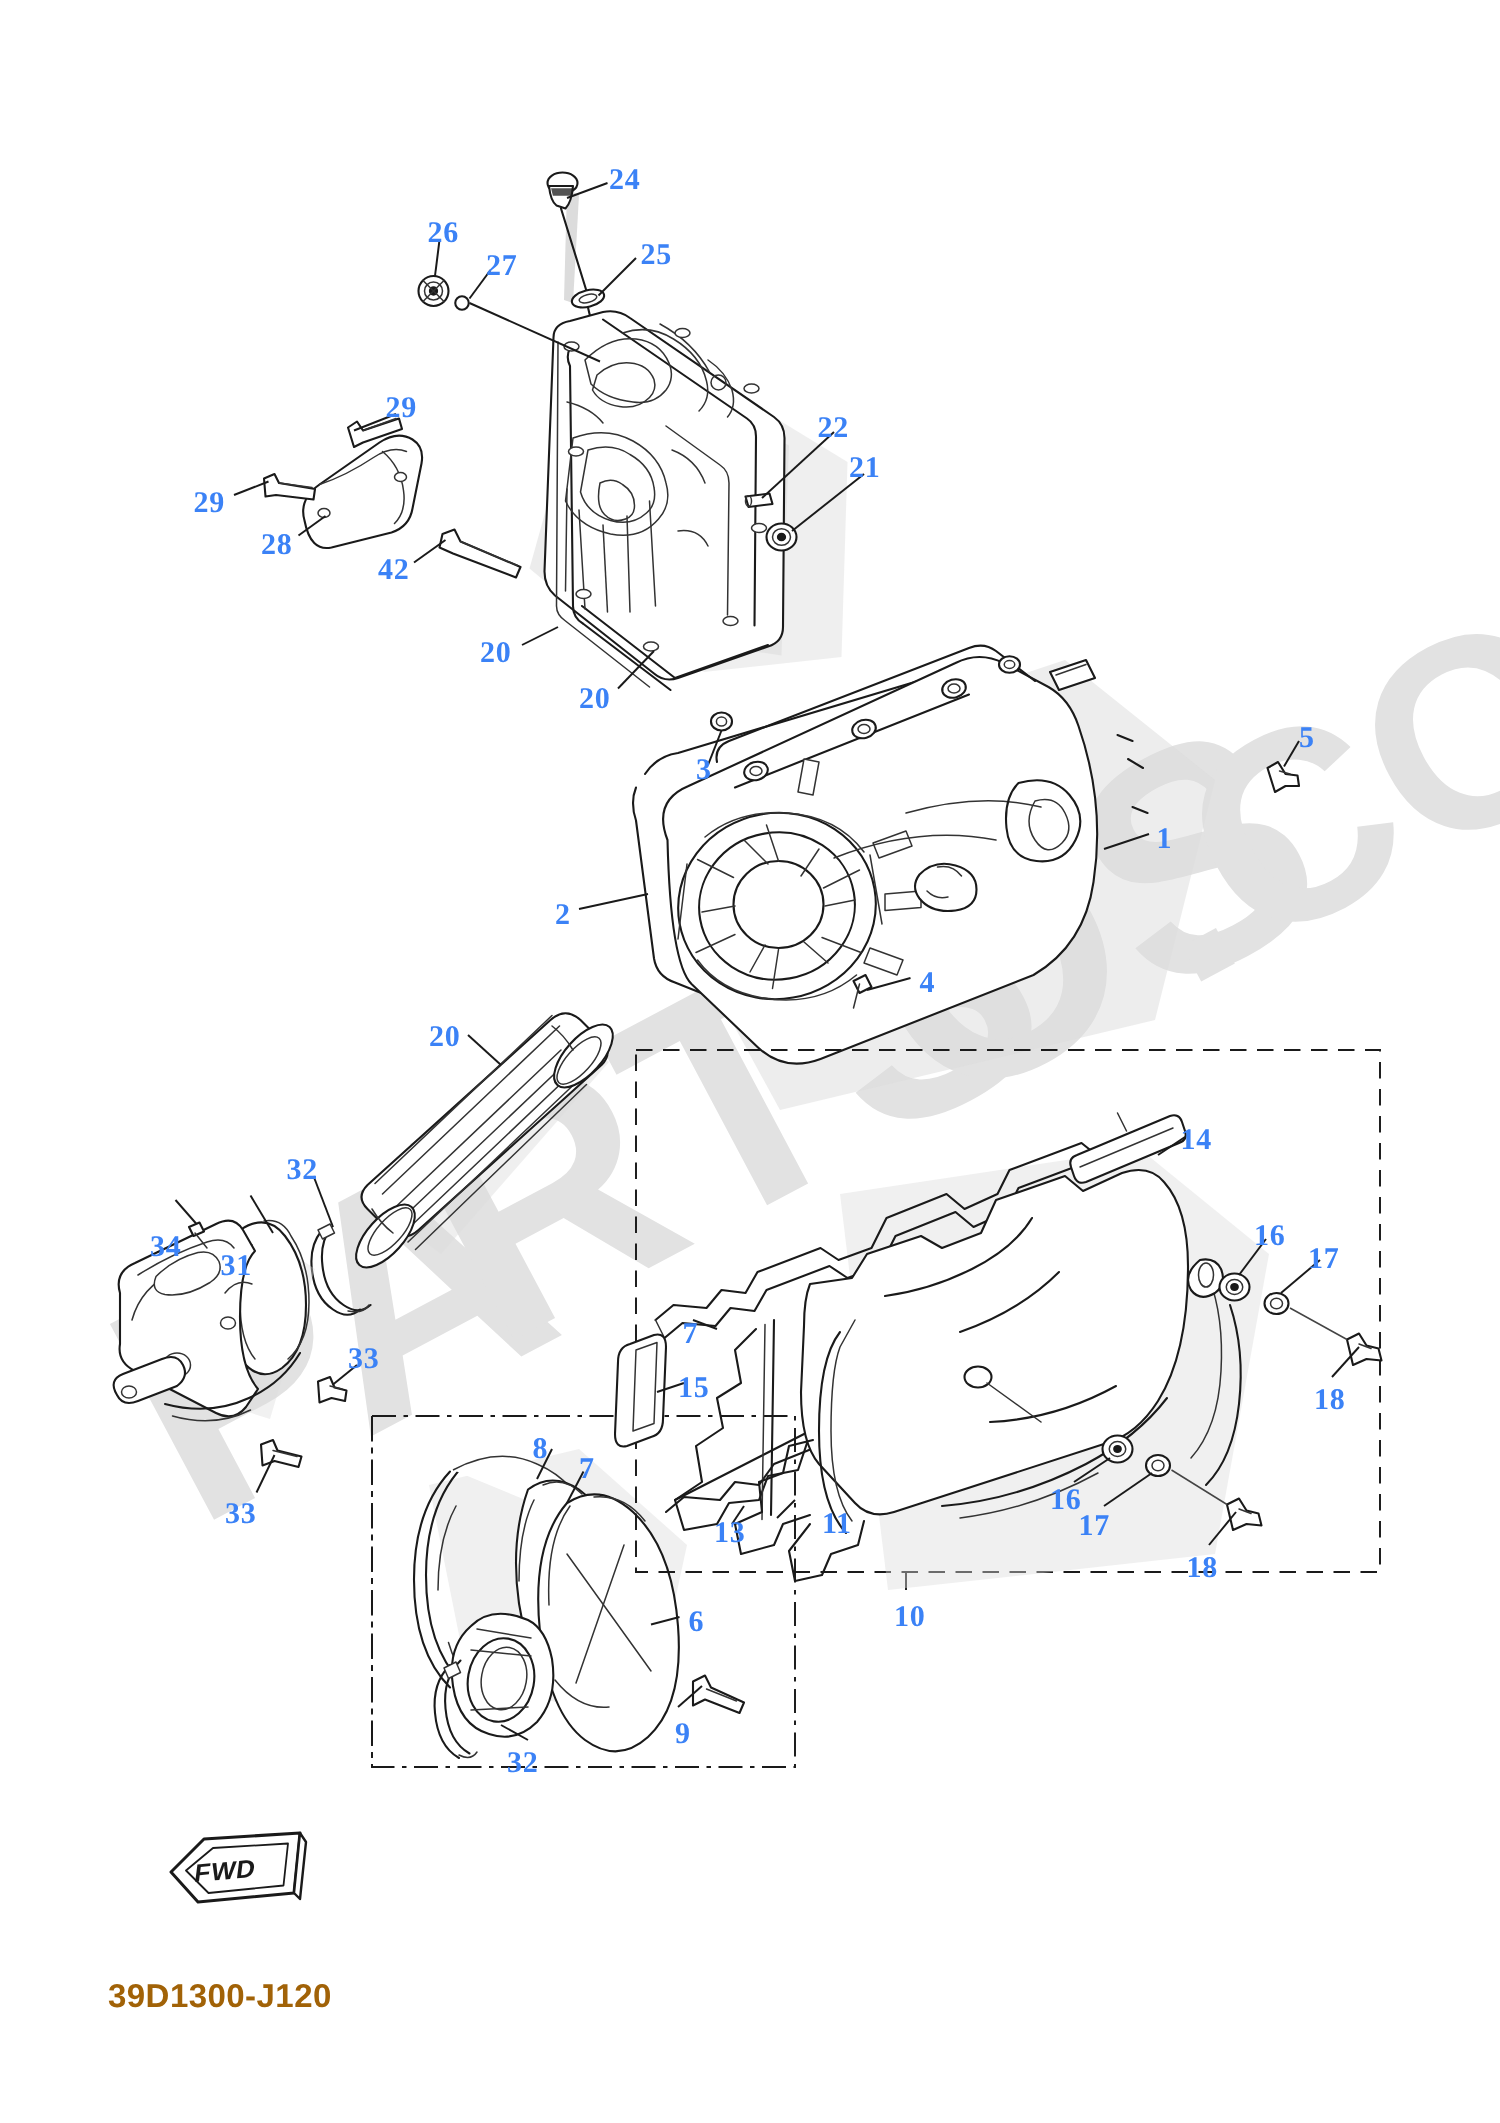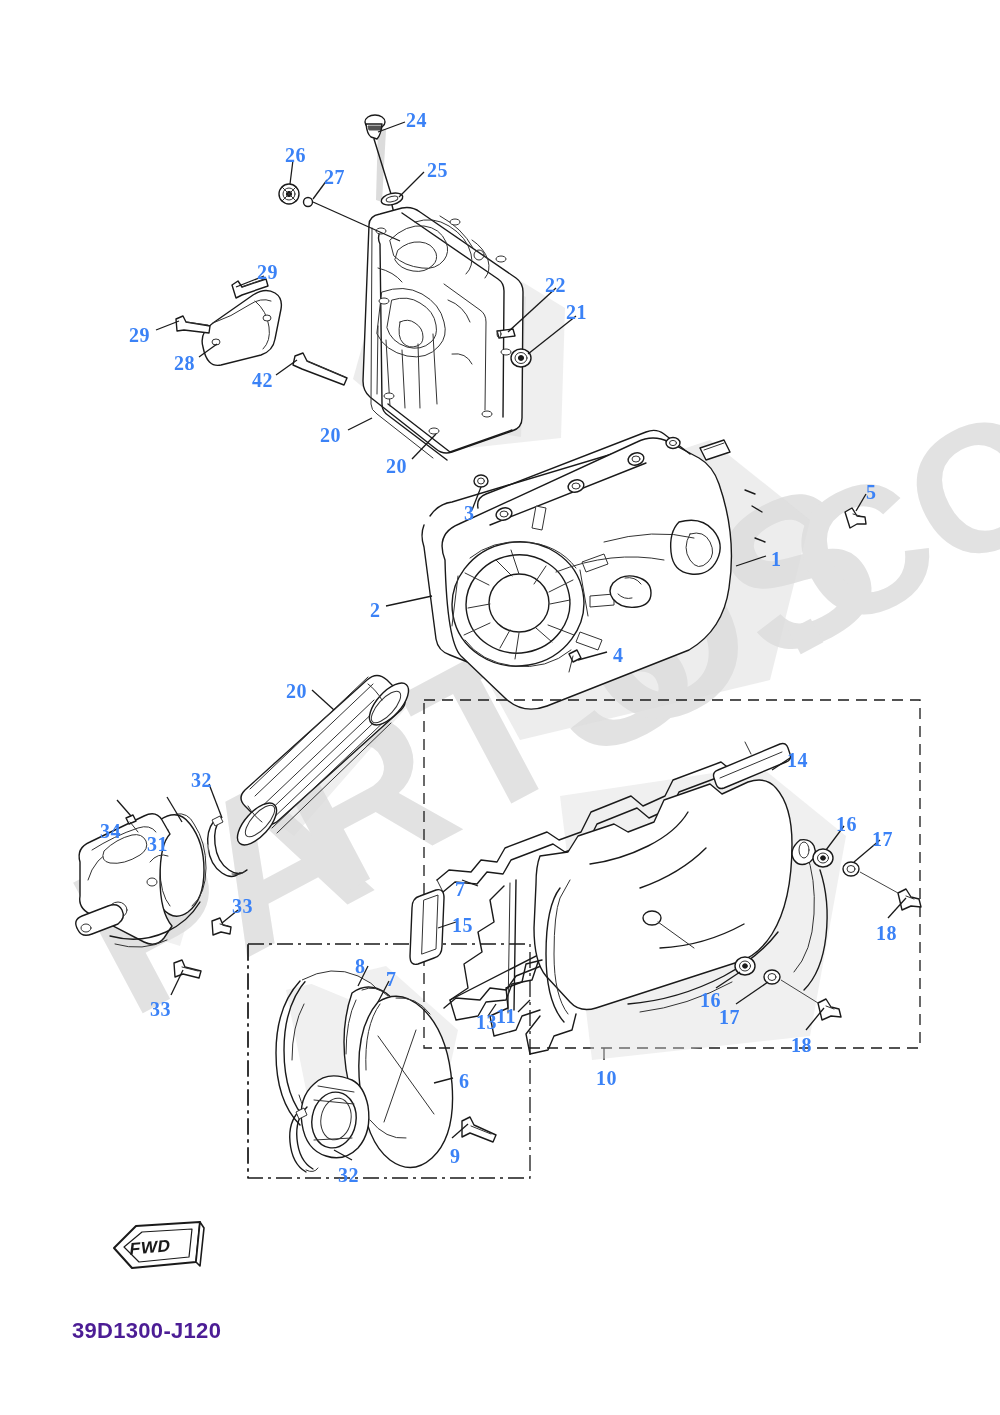--- a/index.html
+++ b/index.html
@@ -33,21 +33,21 @@
     white-space: nowrap;
     user-select: none;
   }
   #part-number {
     position: absolute;
     left: 72px;
     top: 1318px;
     font-family: "Liberation Sans", sans-serif;
     font-size: 22px;
     font-weight: 700;
-    color: #4c1d95;
+    color: #a16207;
     letter-spacing: 0.3px;
     white-space: nowrap;
   }
   #fwd-marker {
     position: absolute;
     left: 104px;
     top: 1218px;
     width: 110px;
     height: 62px;
   }
@@ -521,21 +521,21 @@
   <div class="callout" style="left:771px; top:549px;">1</div>
   <div class="callout" style="left:370px; top:600px;">2</div>
   <div class="callout" style="left:464px; top:503px;">3</div>
   <div class="callout" style="left:613px; top:645px;">4</div>
   <div class="callout" style="left:866px; top:482px;">5</div>
   <div class="callout" style="left:459px; top:1071px;">6</div>
   <div class="callout" style="left:386px; top:969px;">7</div>
   <div class="callout" style="left:355px; top:956px;">8</div>
   <div class="callout" style="left:450px; top:1146px;">9</div>
   <div class="callout" style="left:596px; top:1068px;">10</div>
-  <div class="callout" style="left:496px; top:1006px;">11</div>
+  <div class="callout" style="left:548px; top:1006px;">11</div>
   <div class="callout" style="left:455px; top:879px;">7</div>
   <div class="callout" style="left:476px; top:1012px;">13</div>
   <div class="callout" style="left:787px; top:750px;">14</div>
   <div class="callout" style="left:452px; top:915px;">15</div>
   <div class="callout" style="left:836px; top:814px;">16</div>
   <div class="callout" style="left:872px; top:829px;">17</div>
   <div class="callout" style="left:876px; top:923px;">18</div>
   <div class="callout" style="left:700px; top:990px;">16</div>
   <div class="callout" style="left:719px; top:1007px;">17</div>
   <div class="callout" style="left:791px; top:1035px;">18</div>

